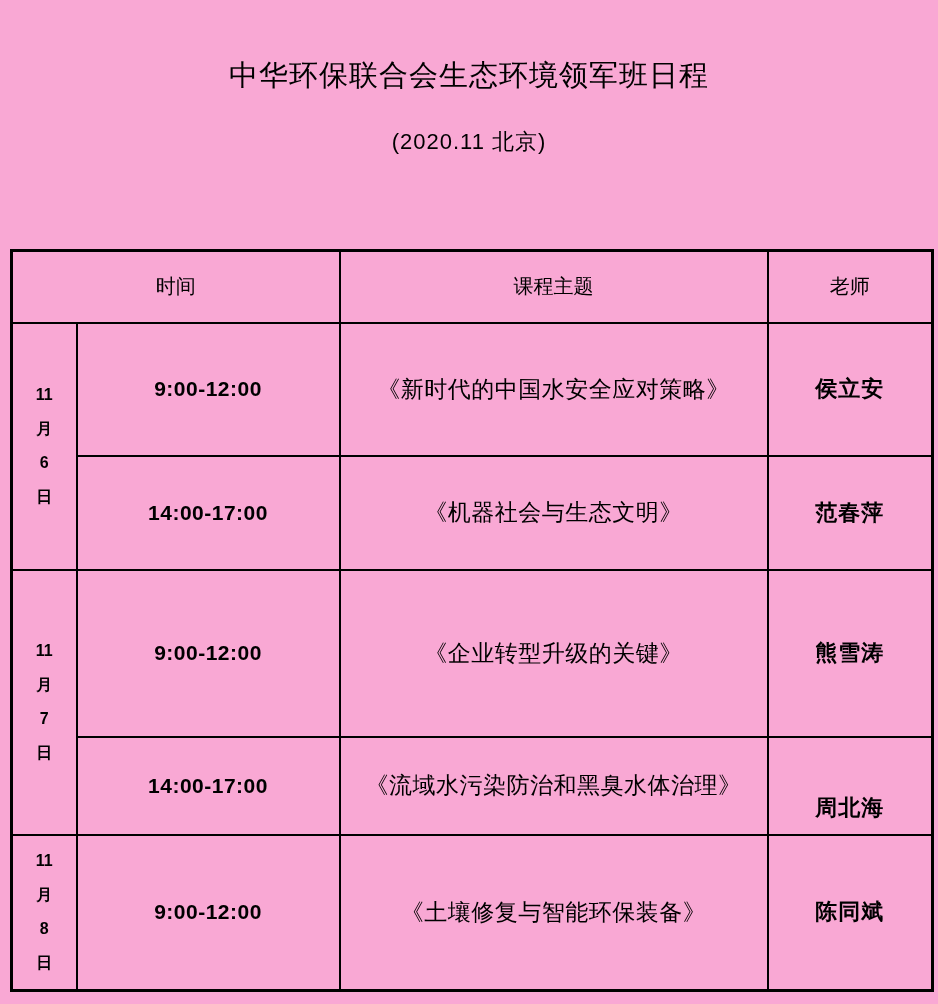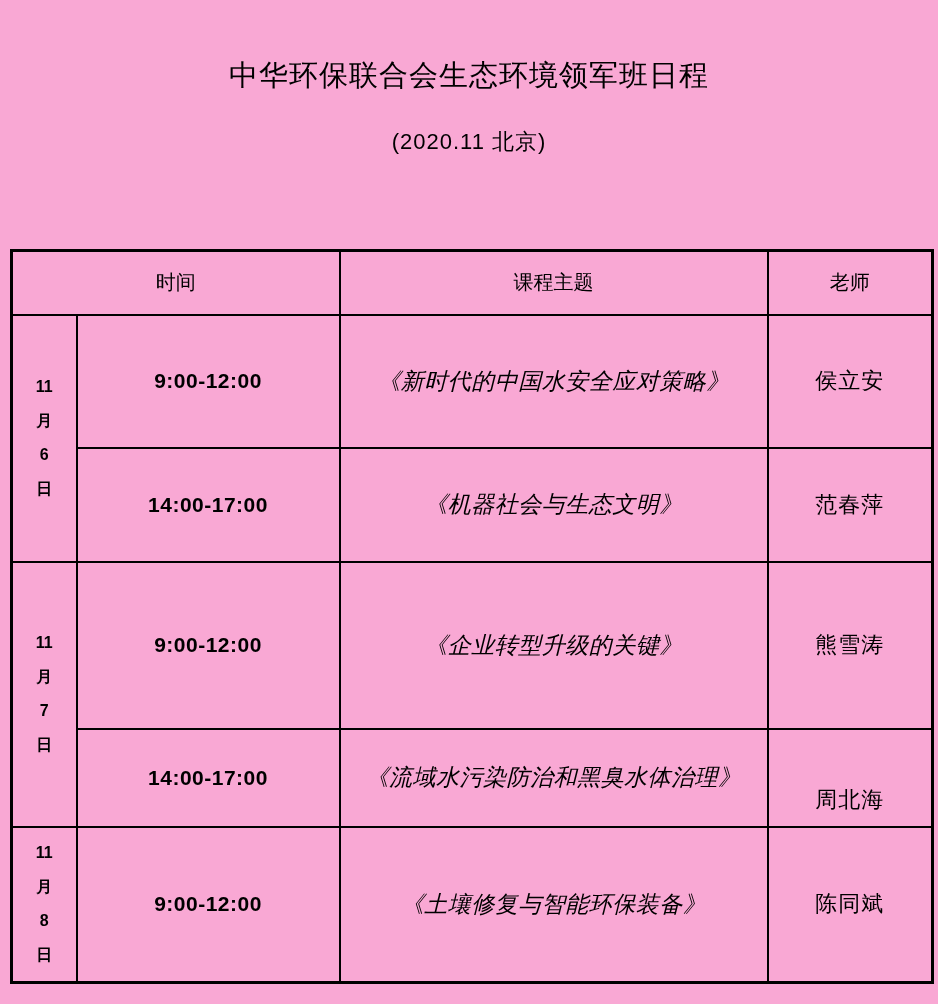--- a/index.html
+++ b/index.html
@@ -50,21 +50,21 @@
     border-collapse: collapse;
     border: 3px solid #000000;
   }
   table.schedule td {
     border: 2px solid #000000;
     text-align: center;
     vertical-align: middle;
     padding: 0;
     overflow: hidden;
   }
-  .r-header { height: 64px; }
+  .r-header { height: 72px; }
   .r1 { height: 133px; }
   .r2 { height: 114px; }
   .r3 { height: 167px; }
   .r4 { height: 98px; }
   .r5 { height: 156px; }
   td.th {
     font-size: 20px;
     font-weight: 400;
   }
   td.date {
@@ -75,25 +75,24 @@
   }
   td.time {
     font-size: 21px;
     font-weight: 700;
     letter-spacing: 0.5px;
   }
   td.topic {
     font-size: 23px;
     font-weight: 400;
     letter-spacing: 0.5px;
-    font-style: italic;
   }
   td.teacher {
     font-size: 22px;
-    font-weight: 400;
+    font-weight: 700;
     letter-spacing: 1px;
   }
   td.teacher.low {
     
     padding-top: 44px;
   }
 </style>
 </head>
 <body>
 

